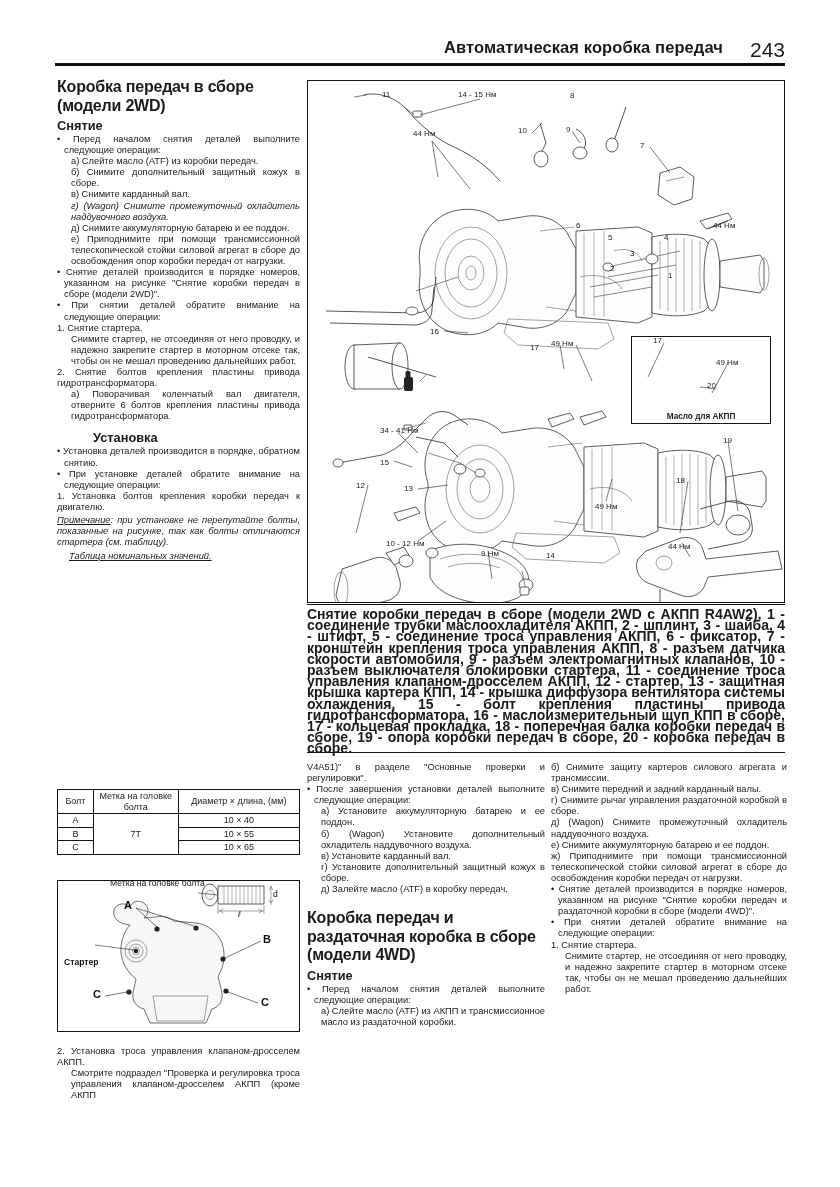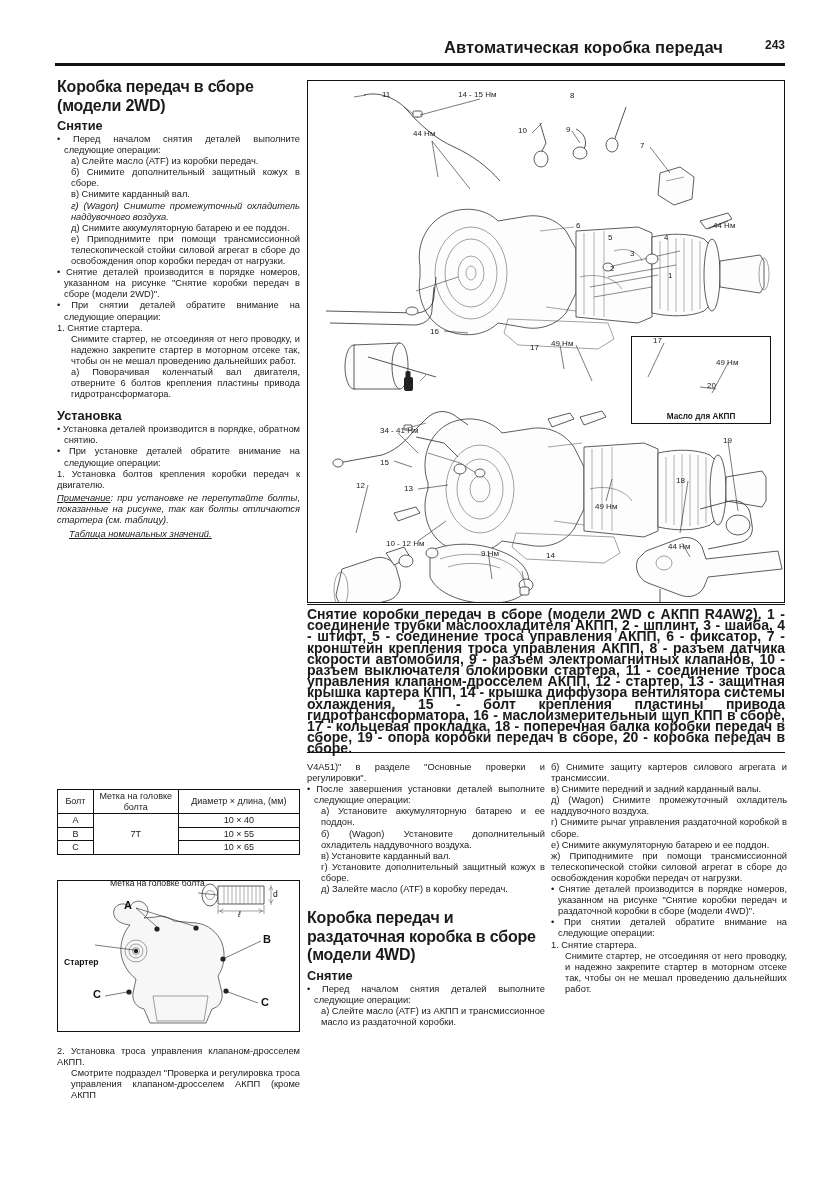--- a/index.html
+++ b/index.html
@@ -18,21 +18,21 @@
   .pg-header {
     position: absolute; left: 55px; top: 38px; width: 730px; height: 34px;
   }
   .pg-header .title {
     position: absolute; right: 62px; top: 0;
     font-size: 16.5px; font-weight: bold; letter-spacing: .1px;
     white-space: nowrap;
   }
   .pg-header .folio {
     position: absolute; right: 0; top: 0;
-    font-size: 12px; font-weight: bold; text-align: right;
+    font-size: 21px; font-weight: normal; text-align: right;
   }
   .pg-header .rule {
     position: absolute; left: 0; top: 25px; width: 730px; height: 3px;
     background: #111;
   }
 
   
   .col { position: absolute; font-size: 9.3px; line-height: 11.1px; text-align: justify; }
   .col-left   { left: 57px;  top: 78px;  width: 243px; }
   .col-mid    { left: 307px; top: 762px; width: 238px; }
@@ -136,23 +136,24 @@
     <p class="lettered">а) Слейте масло (ATF) из коробки передач.</p>
     <p class="lettered">б) Снимите дополнительный защитный кожух в сборе.</p>
     <p class="lettered">в) Снимите карданный вал.</p>
     <p class="lettered it">г) (Wagon) Снимите промежуточный охладитель наддувочного воздуха.</p>
     <p class="lettered">д) Снимите аккумуляторную батарею и ее поддон.</p>
     <p class="lettered">е) Приподнимите при помощи трансмиссионной телескопической стойки силовой агрегат в сборе до освобождения опор коробки передач от нагрузки.</p>
     <p class="bullet">Снятие деталей производится в порядке номеров, указанном на рисунке "Снятие коробки передач в сборе (модели 2WD)".</p>
     <p class="bullet">При снятии деталей обратите внимание на следующие операции:</p>
     <p class="numbered">1. Снятие стартера.</p>
     <p class="numbered-body">Снимите стартер, не отсоединяя от него проводку, и надежно закрепите стартер в моторном отсеке так, чтобы он не мешал проведению дальнейших работ.</p>
+    <p class="numbered">2. Снятие болтов крепления пластины привода гидротрансформатора.</p>
     <p class="lettered">а) Поворачивая коленчатый вал двигателя, отверните 6 болтов крепления пластины привода гидротрансформатора.</p>
 
-    <h3 class="sub" style="margin-top:8px;">Установка</h3>
+    <h3 class="sub" style="margin-top:8px;margin-left:36px;">Установка</h3>
     <p class="bullet">Установка деталей производится в порядке, обратном снятию.</p>
     <p class="bullet">При установке деталей обратите внимание на следующие операции:</p>
     <p class="numbered">1. Установка болтов крепления коробки передач к двигателю.</p>
     <p class="note"><span class="lead">Примечание</span><span>: при установке не перепутайте болты, показанные на рисунке, так как болты отличаются стартера (см. таблицу).</span></p>
     <p class="tbl-cap">Таблица номинальных значений.</p>
   </div>
 
   <table class="bolt-table">
     <tbody>
         <tr>
@@ -451,22 +452,22 @@
     <p class="lettered">д) Залейте масло (ATF) в коробку передач.</p>
     <h2 class="sec" style="margin-top:14px;">Коробка передач и раздаточная коробка в сборе (модели 4WD)</h2>
     <h3 class="sub">Снятие</h3>
     <p class="bullet">Перед началом снятия деталей выполните следующие операции:</p>
     <p class="lettered">а) Слейте масло (ATF) из АКПП и трансмиссионное масло из раздаточной коробки.</p>
   </div>
 
   <div class="col col-right">
     <p class="lettered" style="padding-left:0;">б) Снимите защиту картеров силового агрегата и трансмиссии.</p>
     <p class="lettered" style="padding-left:0;">в) Снимите передний и задний карданный валы.</p>
+    <p class="lettered" style="padding-left:0;">г) Снимите рычаг управления раздаточной коробкой в сборе.</p>
     <p class="lettered" style="padding-left:0;">д) (Wagon) Снимите промежуточный охладитель наддувочного воздуха.</p>
-    <p class="lettered" style="padding-left:0;">г) Снимите рычаг управления раздаточной коробкой в сборе.</p>
     <p class="lettered" style="padding-left:0;">е) Снимите аккумуляторную батарею и ее поддон.</p>
     <p class="lettered" style="padding-left:0;">ж) Приподнимите при помощи трансмиссионной телескопической стойки силовой агрегат в сборе до освобождения коробки передач от нагрузки.</p>
     <p class="bullet">Снятие деталей производится в порядке номеров, указанном на рисунке "Снятие коробки передач и раздаточной коробки в сборе (модели 4WD)".</p>
     <p class="bullet">При снятии деталей обратите внимание на следующие операции:</p>
     <p class="numbered">1. Снятие стартера.</p>
     <p class="numbered-body">Снимите стартер, не отсоединяя от него проводку, и надежно закрепите стартер в моторном отсеке так, чтобы он не мешал проведению дальнейших работ.</p>
   </div>
 
 </div>
 

